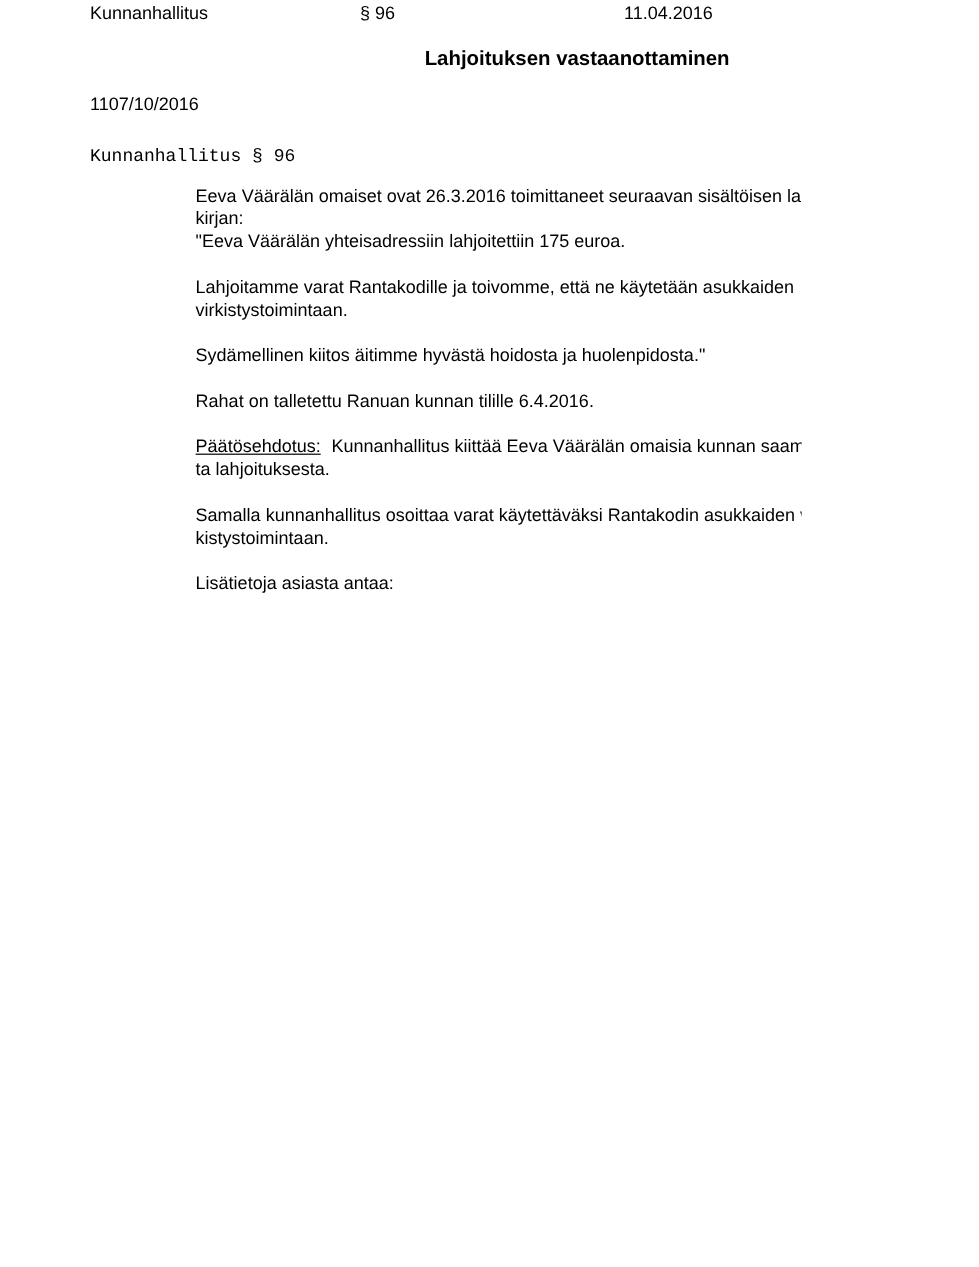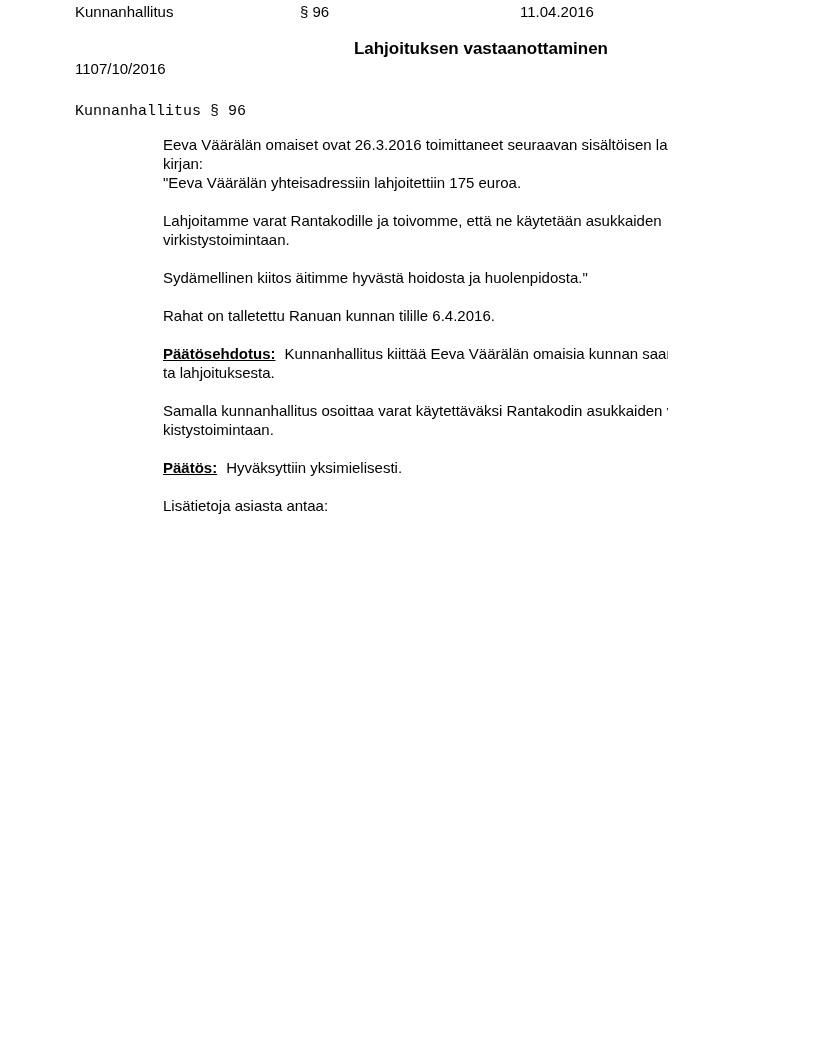--- a/index.html
+++ b/index.html
@@ -28,34 +28,34 @@
   .header-section { position: absolute; left: 225px; }
   .header-date  { position: absolute; left: 445px; }
 
   .doc-title {
     font-size: 17px;
     line-height: 20px;
     font-weight: bold;
     margin: 18px 0 0 0;
     text-align: right;
   }
-  .case-number { }
+  .case-number { margin-top: 19px; }
   .subheading  { margin-top: 24px; font-family: Liberation Mono, monospace; }
 
   .body-block {
     margin-top: 14px;
     margin-left: 88px;
     width: 600px;
   }
   .body-block p {
     margin: 0 0 19px 0;
     white-space: pre-line;
   }
   .label {
-    font-weight: bold;
+    font-weight: normal;
     text-decoration: underline;
     margin-right: 9px;
   }
   .contact-block {
   }
   .contact-block div { white-space: pre-line; }
 </style>
 </head>
 <body>
 
@@ -85,21 +85,20 @@
     <p>Sydämellinen kiitos äitimme hyvästä hoidosta ja huolenpidosta."</p>
 
     <p>Rahat on talletettu Ranuan kunnan tilille 6.4.2016.</p>
 
     <p><span class="label">Päätösehdotus:</span><span>Kunnanhallitus kiittää Eeva Väärälän omaisia kunnan saamas-
 ta lahjoituksesta.</span></p>
 
     <p>Samalla kunnanhallitus osoittaa varat käytettäväksi Rantakodin asukkaiden vir-
 kistystoimintaan.</p>
 
-    <p><span class="label">Päätös:</span><span>Hyväksyttiin yksimielisesti.</span></p>
 
     <div class="contact-block">
       <div>Lisätietoja asiasta antaa:</div>
     </div>
 
   </div>
 
 </div>
 
 </body></html>

